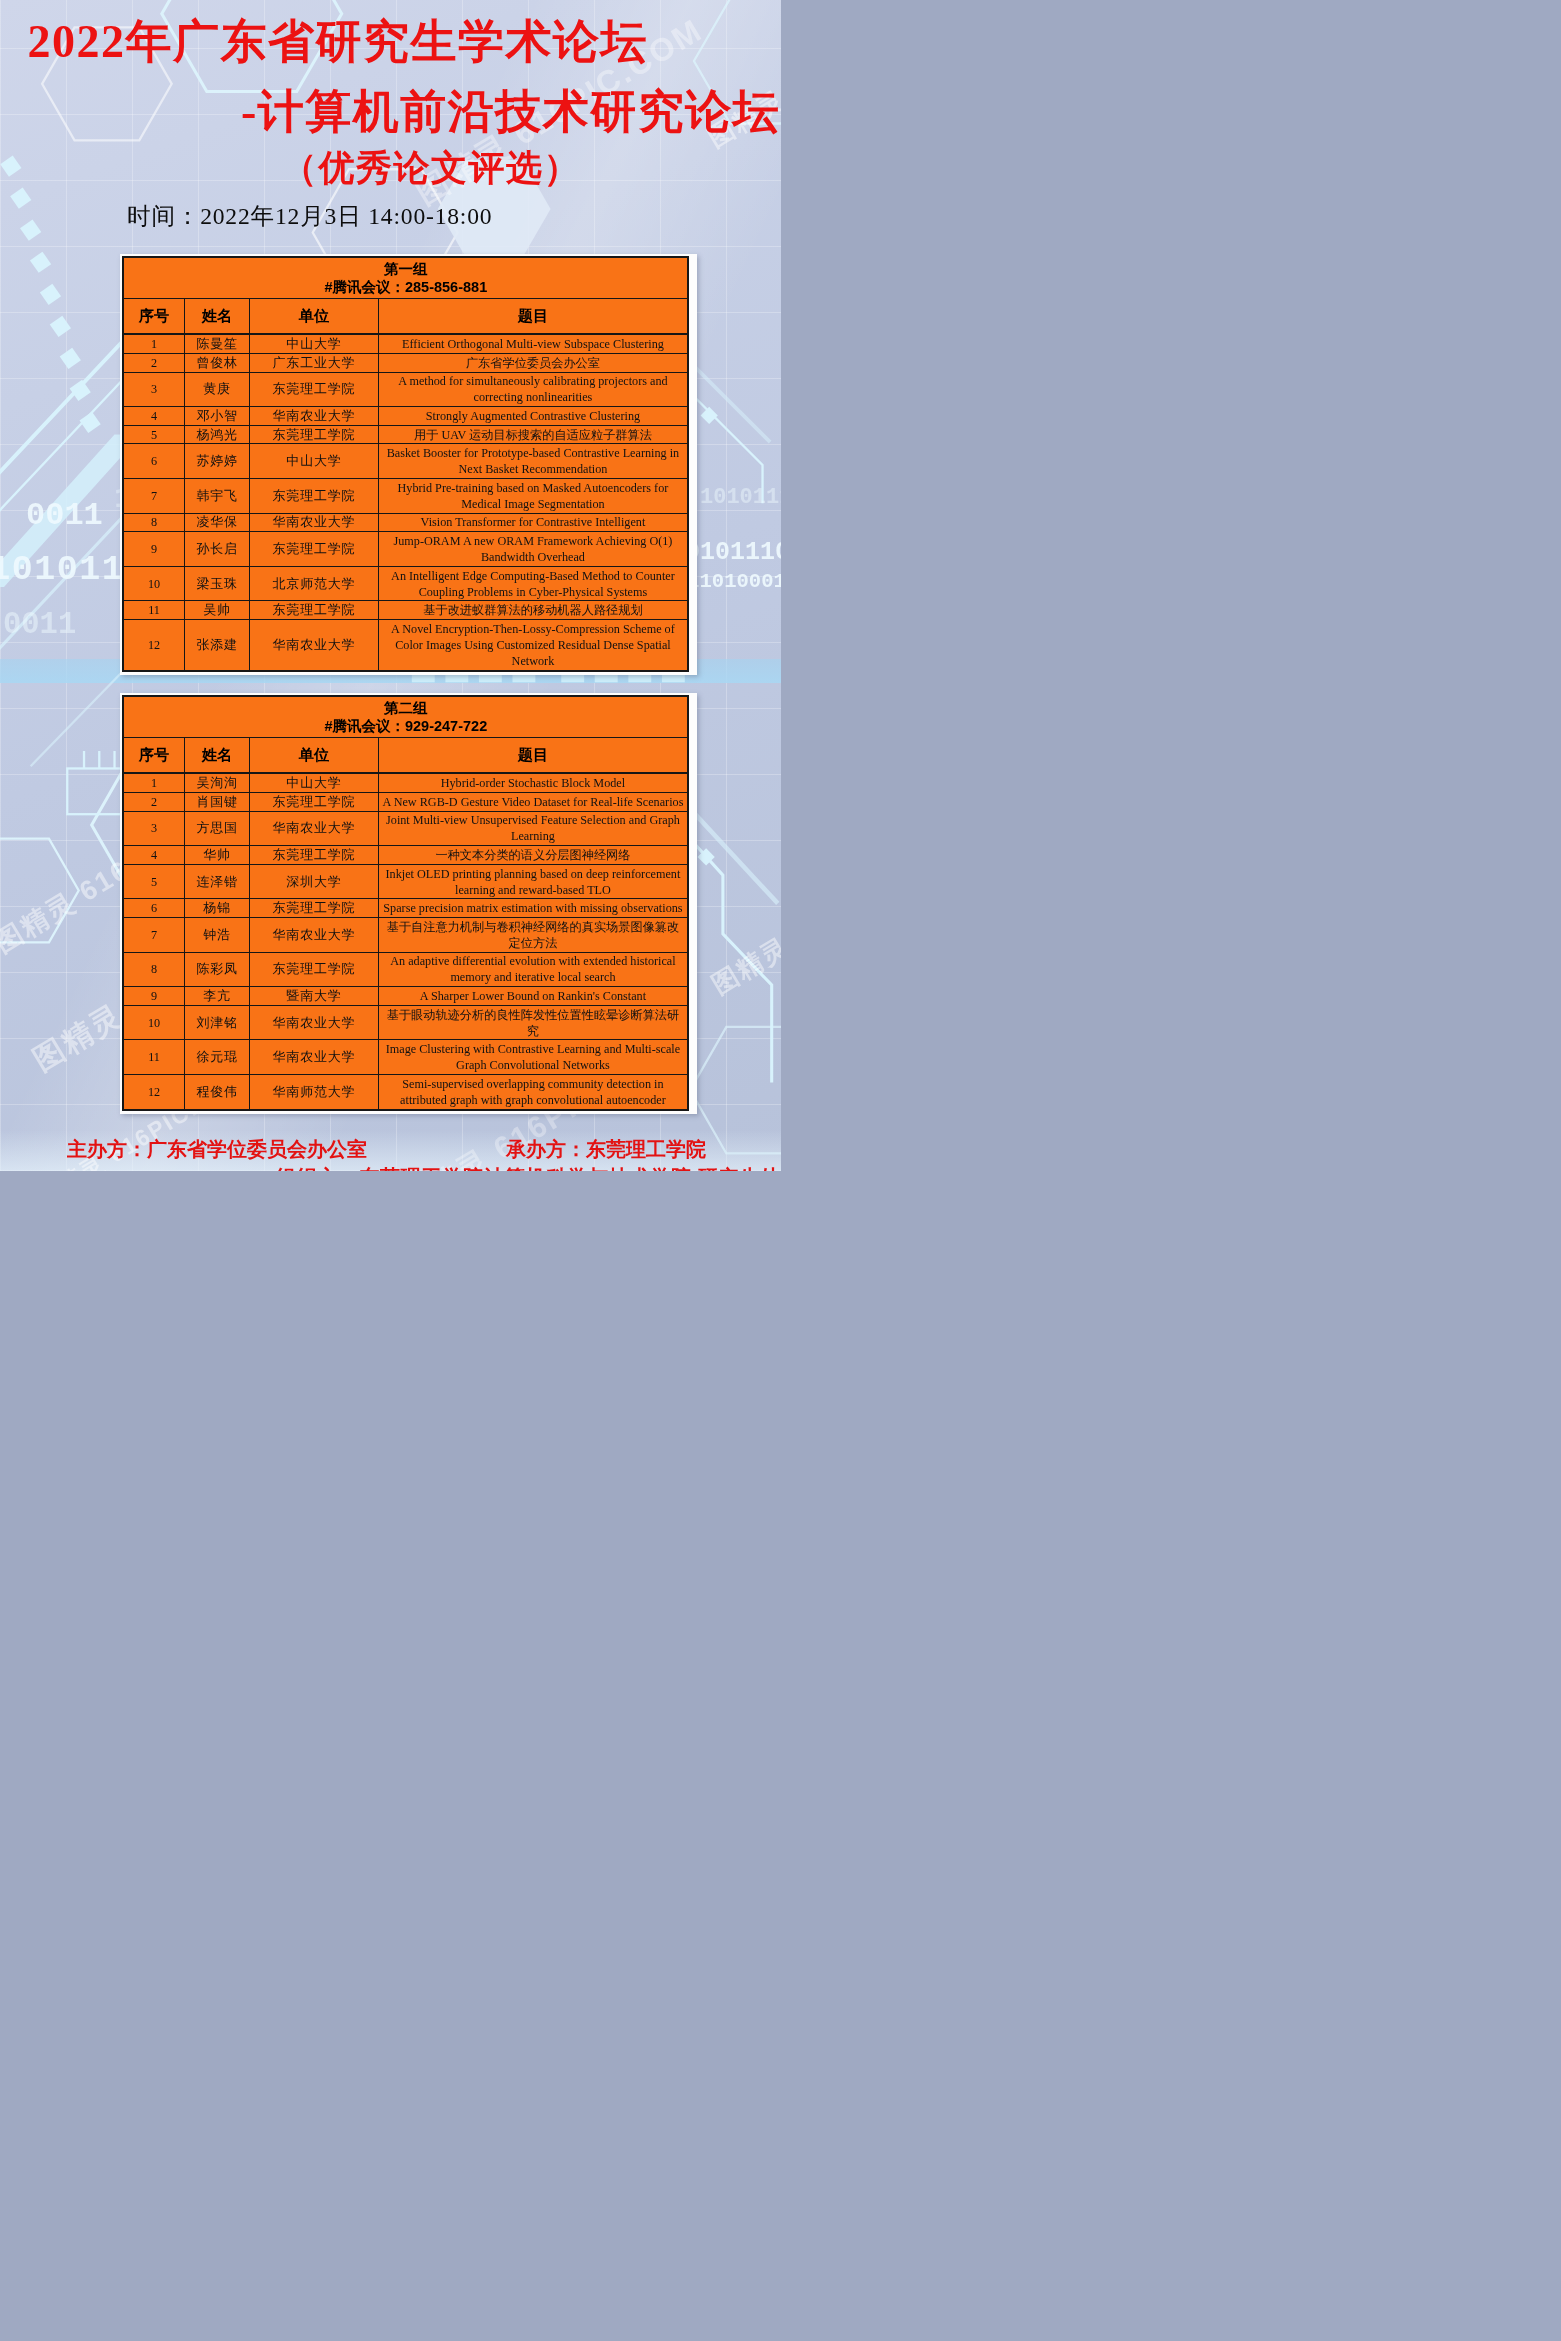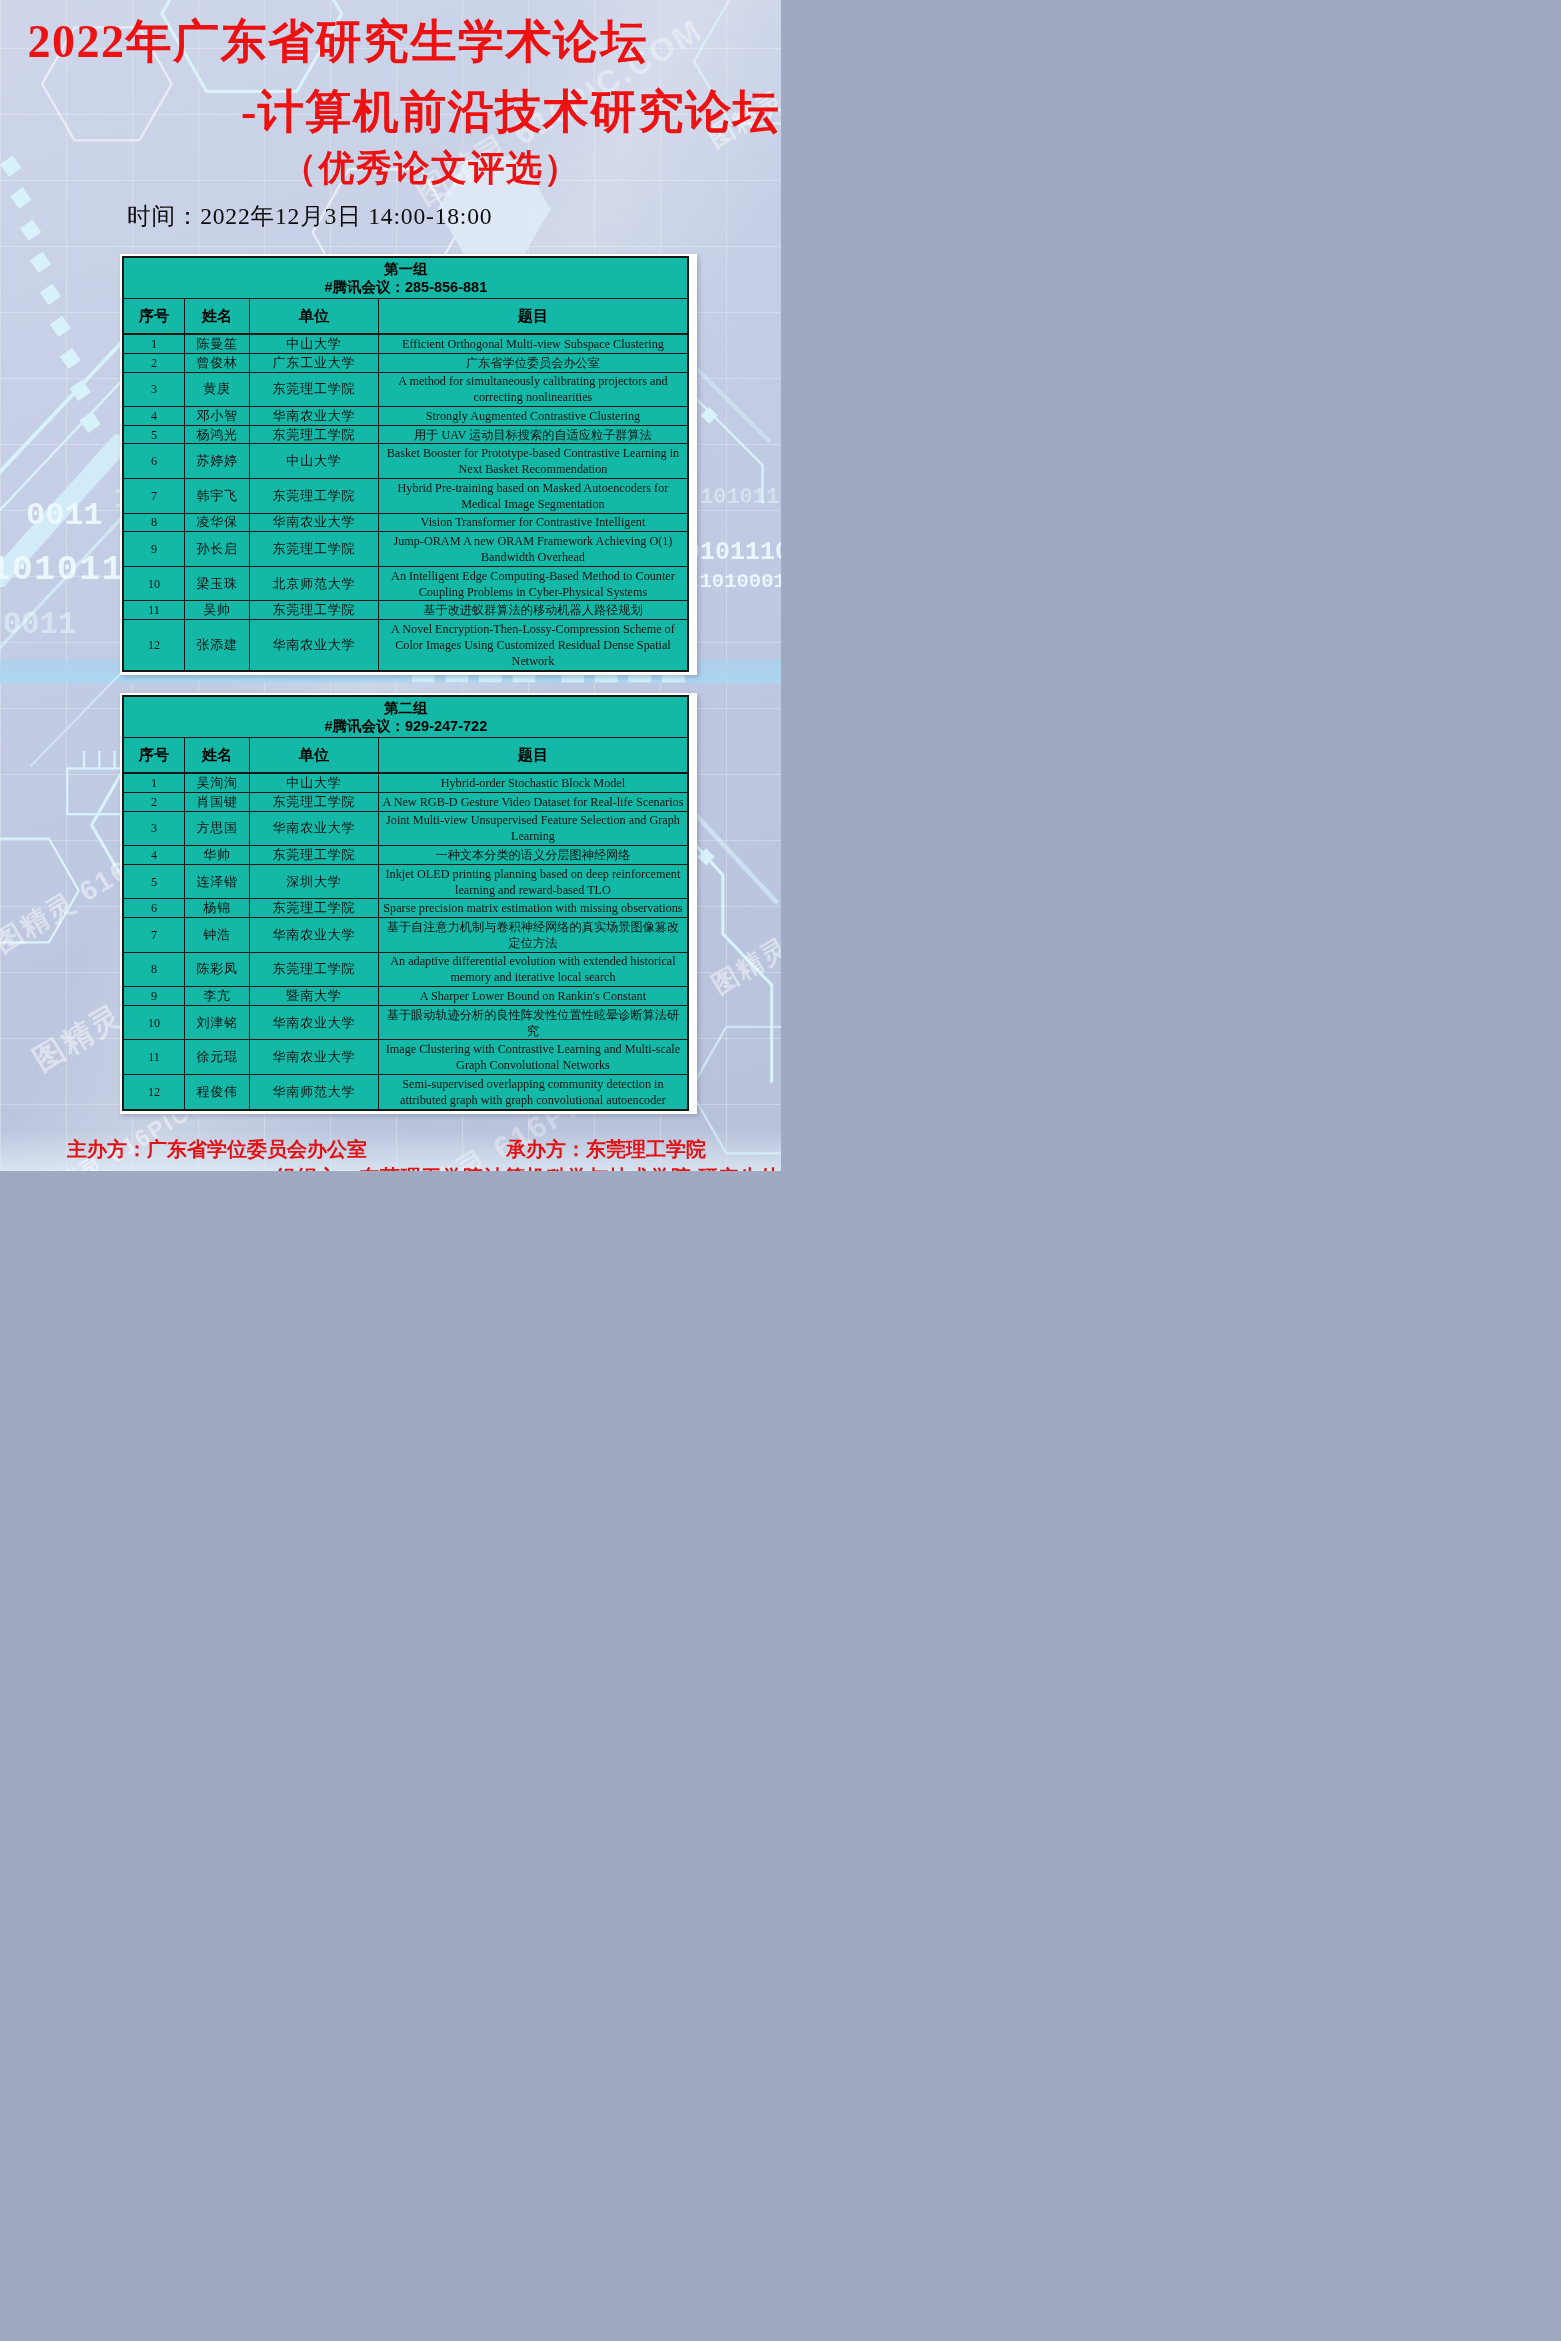--- a/index.html
+++ b/index.html
@@ -26,21 +26,21 @@
   .t1 { margin:17px 0 0 27.4px;  font-size:46px; line-height:49px; font-weight:bold; color:#ec1212; letter-spacing:1.5px; }
   .t2 { margin:21px 0 0 241px; font-size:46px; line-height:49px; font-weight:bold; color:#ec1212; letter-spacing:1.5px; }
   .t3 { margin:12.2px 0 0 281px; font-size:36px; line-height:40px; font-weight:bold; color:#ec1212; letter-spacing:1.5px; }
   .time { margin:15.2px 0 0 127px; font-size:23.6px; line-height:27.4px; font-weight:normal; color:#0d0d0d; letter-spacing:0.8px; }
 
   .sheet { background:#fdfdfd; width:567px; margin-left:120px; padding:2.3px 7.6px 3px 2.3px;
            box-shadow:2.3px 2.3px 4.6px rgba(95,105,130,.4); }
   .sheet1 { margin-top:23px; }
   .sheet2 { margin-top:18.3px; }
 
-  table.sched { width:100%; border-collapse:collapse; border:2.3px solid #161616; background:#14b8a6; table-layout:fixed; }
+  table.sched { width:100%; border-collapse:collapse; border:2.3px solid #161616; background:#f97316; table-layout:fixed; }
   .sched th, .sched td { border:1.5px solid #161616; text-align:center; vertical-align:middle; }
   .group-head th { padding:3px 0 2.3px; }
   .group-head div { font-family:"Liberation Sans","DejaVu Sans",sans-serif; font-size:14.5px;
                     font-weight:bold; line-height:17.5px; color:#000; }
   .col-header-row th { font-family:"Liberation Sans","DejaVu Sans",sans-serif; font-size:15.2px;
                        font-weight:bold; height:32px; color:#000; border-bottom:2.3px solid #161616; }
   .sched tbody td { padding:0.8px 3.8px; line-height:16px; font-size:12.2px; color:#111; }
   .sched td.c-name, .sched td.c-org { font-size:13px; letter-spacing:0.8px; }
 
   .footer { position:relative; z-index:2; margin-top:23px; color:#e31212; font-weight:bold; }

